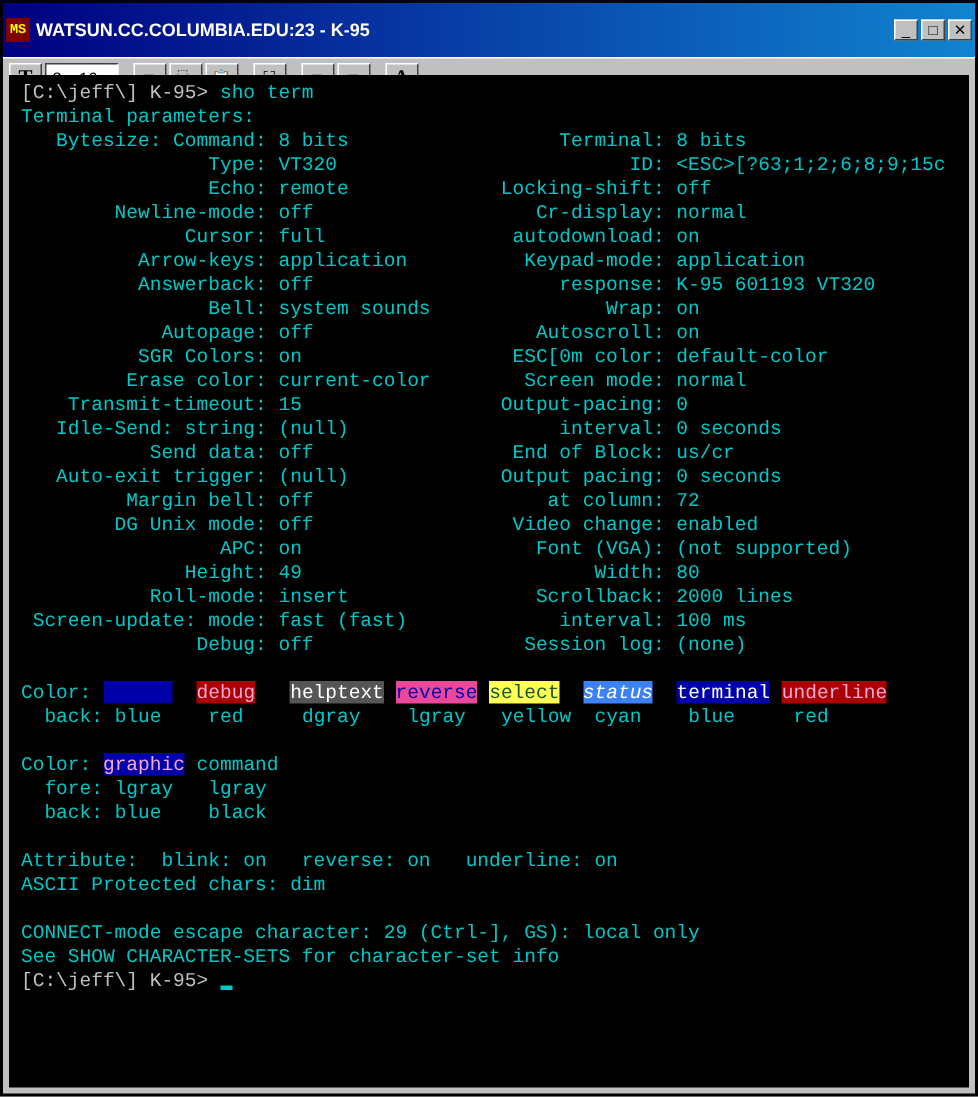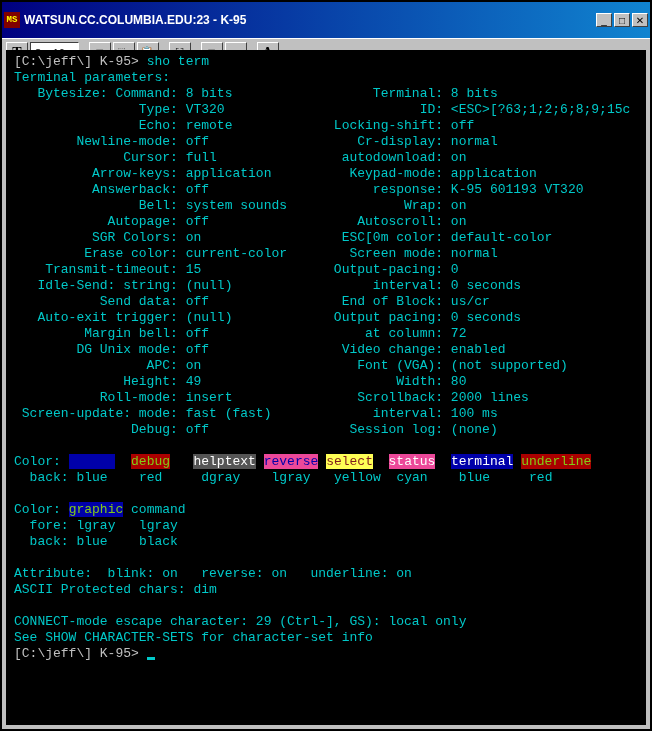--- a/index.html
+++ b/index.html
@@ -11,30 +11,30 @@
 .titlebar-btns { display:flex; gap:2px; }
 .titlebar-btn { width:16px; height:14px; background:#c0c0c0; border:1px solid; border-color:#fff #404040 #404040 #fff; display:flex; align-items:center; justify-content:center; font-size:10px; font-family:Arial; cursor:pointer; }
 .toolbar { height:28px; background:#c0c0c0; border-top:1px solid #fff; display:flex; align-items:center; padding:0 4px; gap:2px; }
 .tool-btn { width:22px; height:22px; background:#c0c0c0; border:1px solid; border-color:#fff #404040 #404040 #fff; display:flex; align-items:center; justify-content:center; cursor:pointer; font-size:11px; }
 .tool-btn.bold { font-weight:bold; font-family:"Times New Roman",serif; font-size:14px; }
 .fontsize { display:flex; align-items:center; height:22px; border:1px solid; border-color:#404040 #fff #fff #404040; padding:0 4px; font-family:Arial; font-size:11px; background:#fff;justify-content:flex-end; }
 .spacer { width:6px; }
 .terminal { position:absolute; top:48px; left:4px; right:4px; bottom:4px; background:#000; overflow:hidden; padding:4px 8px; }
 .line { font-family:"Courier New",monospace; font-size:13px; line-height:16px; white-space:pre; color:#00c8c8; }
 .c-gray { color:#c0c0c0;text-align:center; }
-.c-lgray{ color:#84cc16;text-align:center; }
+.c-lgray{ color:#f9a8d4;text-align:center; }
 .c-blue { color:#0000aa; }
 .c-white{ color:#ffffff; }
 .b-blue { background:#0000aa; }
 .b-red  { background:#aa0000; }
 .b-dgray{ background:#555555; }
 .b-lgray{ background:#ec4899; }
 .b-yellow{ background:#ffff55; }
-.b-cyan { background:#ec4899; }
-.c-black{ color:#7f1d1d; }
+.b-cyan { background:#3b82f6;font-style:italic; }
+.c-black{ color:#14532d; }
 .cursor { display:inline-block; width:8px; height:3px; background:#00c8c8; vertical-align:bottom; margin-bottom:2px;}
 </style>
 </head>
 <body>
 
 <div class="window">
   <div class="titlebar">
     <div class="titlebar-icon">MS</div>
     <div class="titlebar-text">WATSUN.CC.COLUMBIA.EDU:23 - K-95</div>
     <div class="titlebar-btns">

